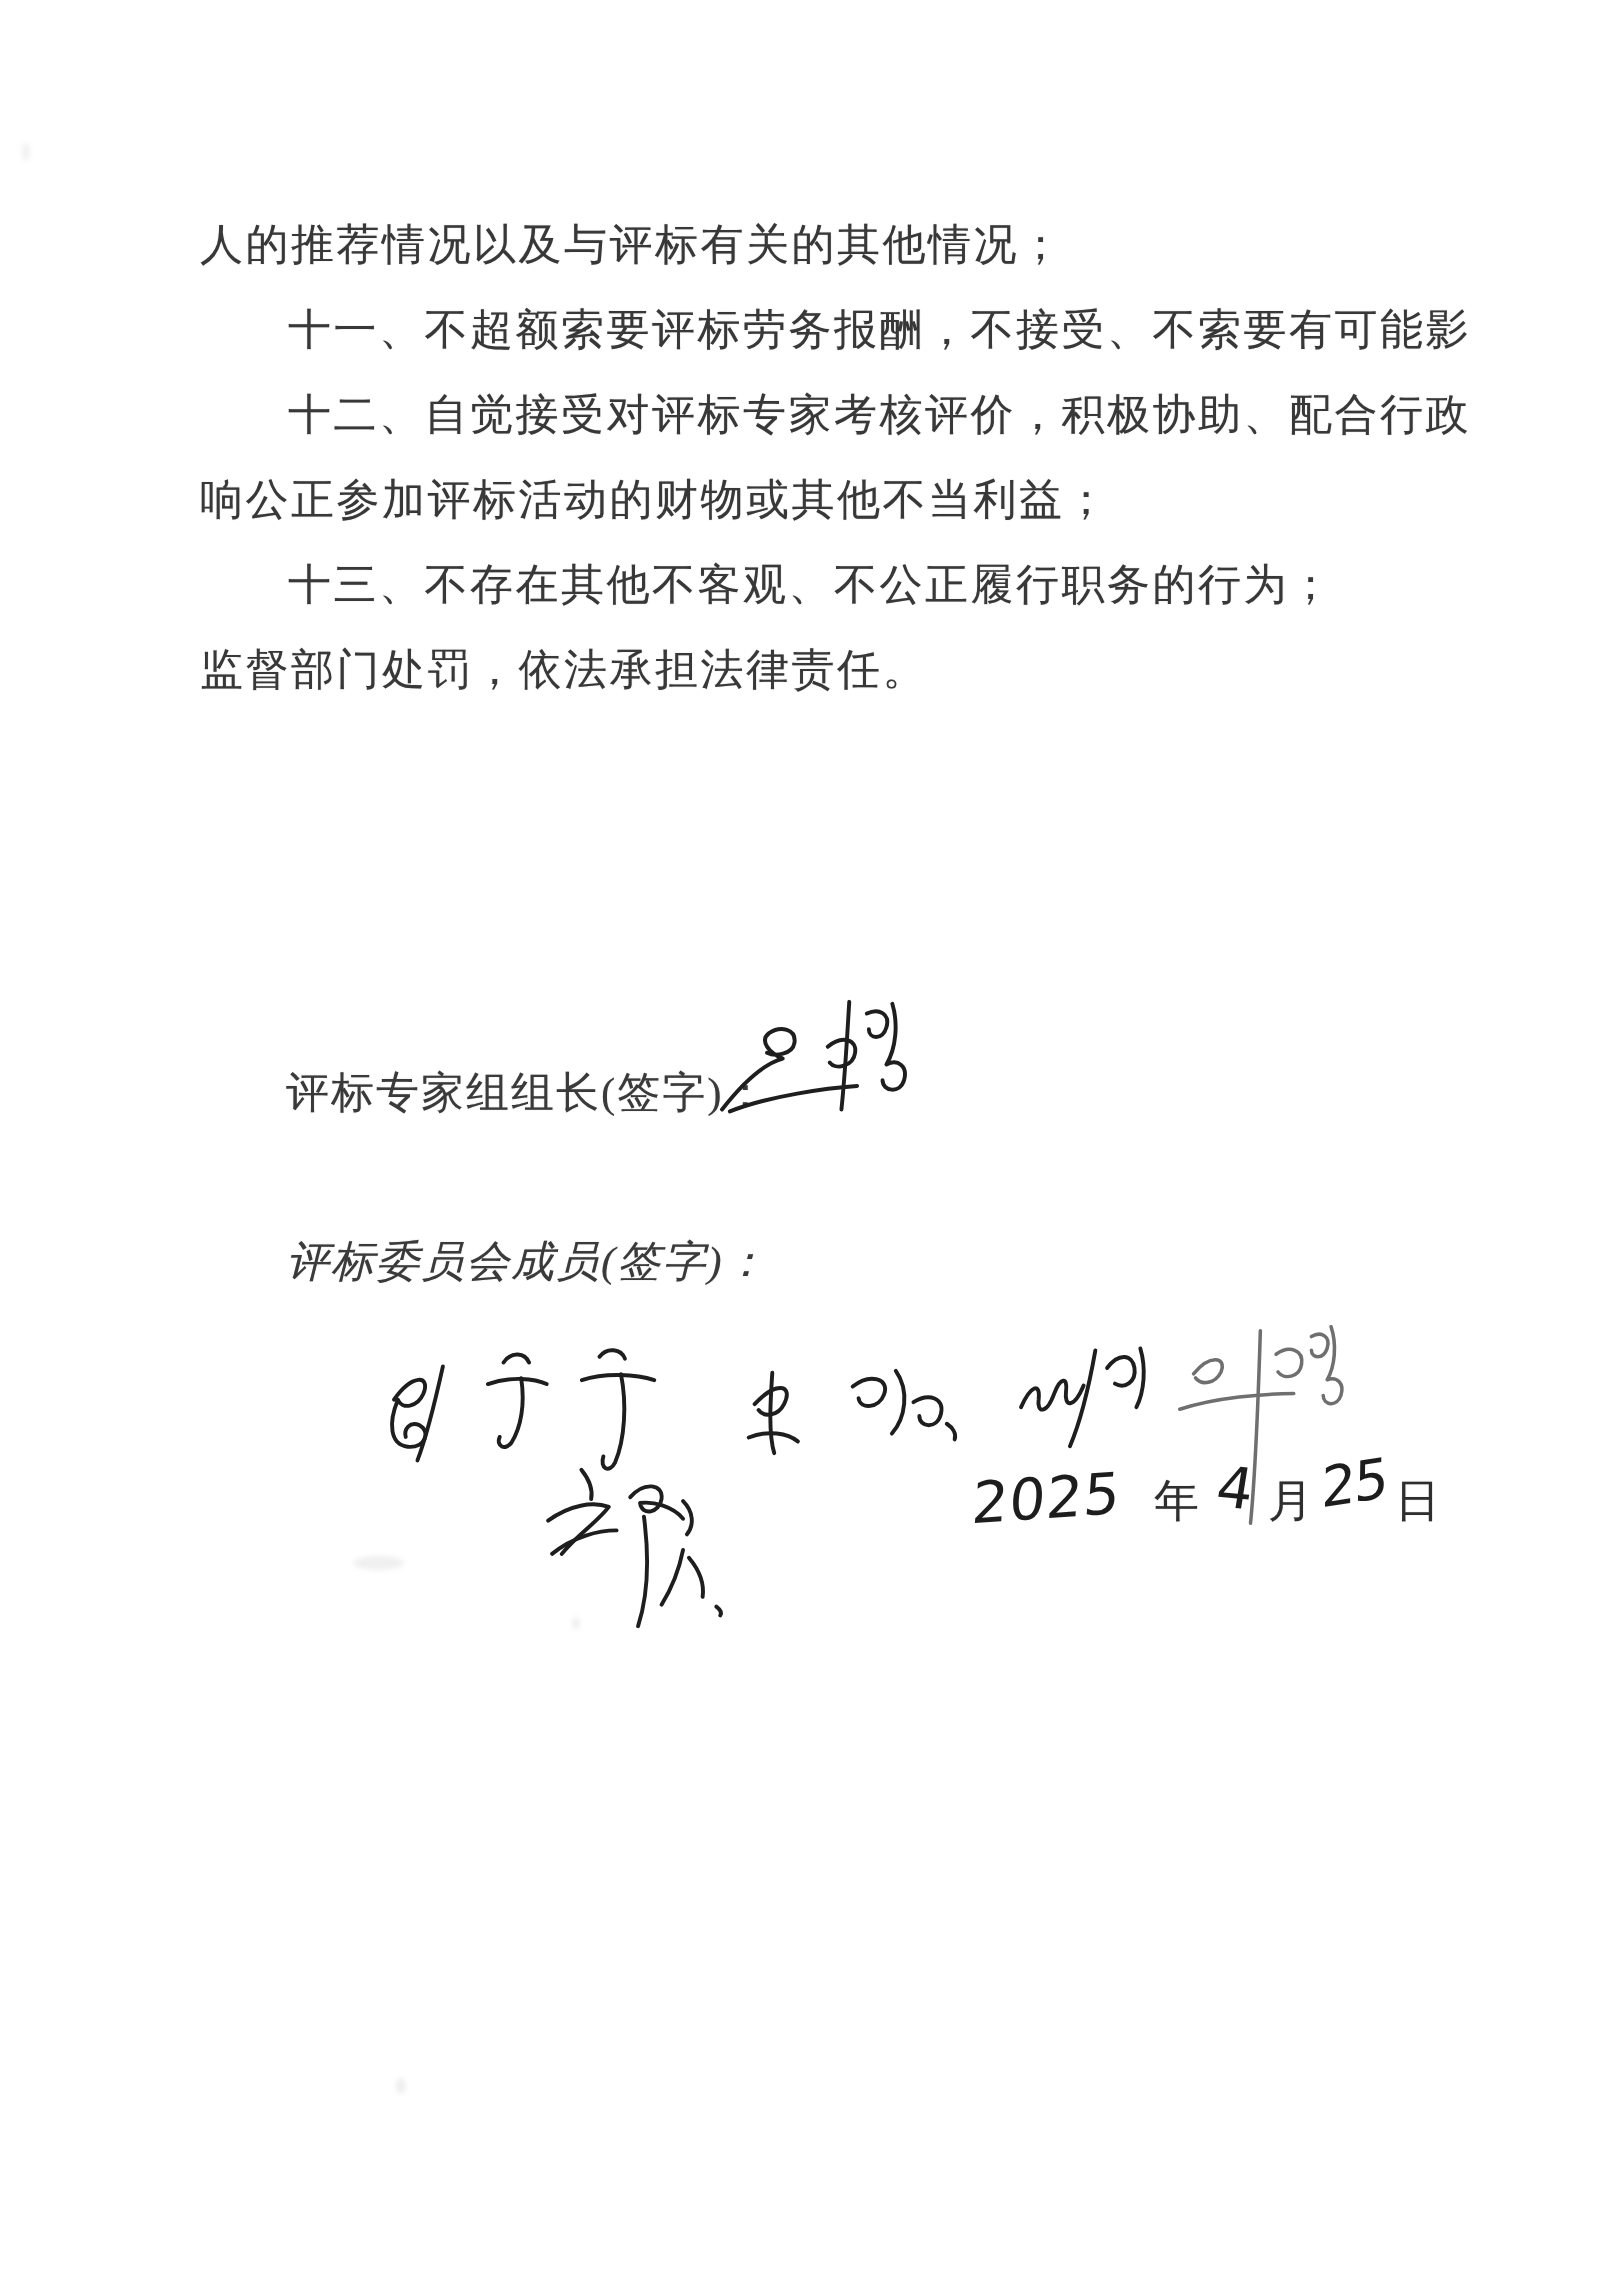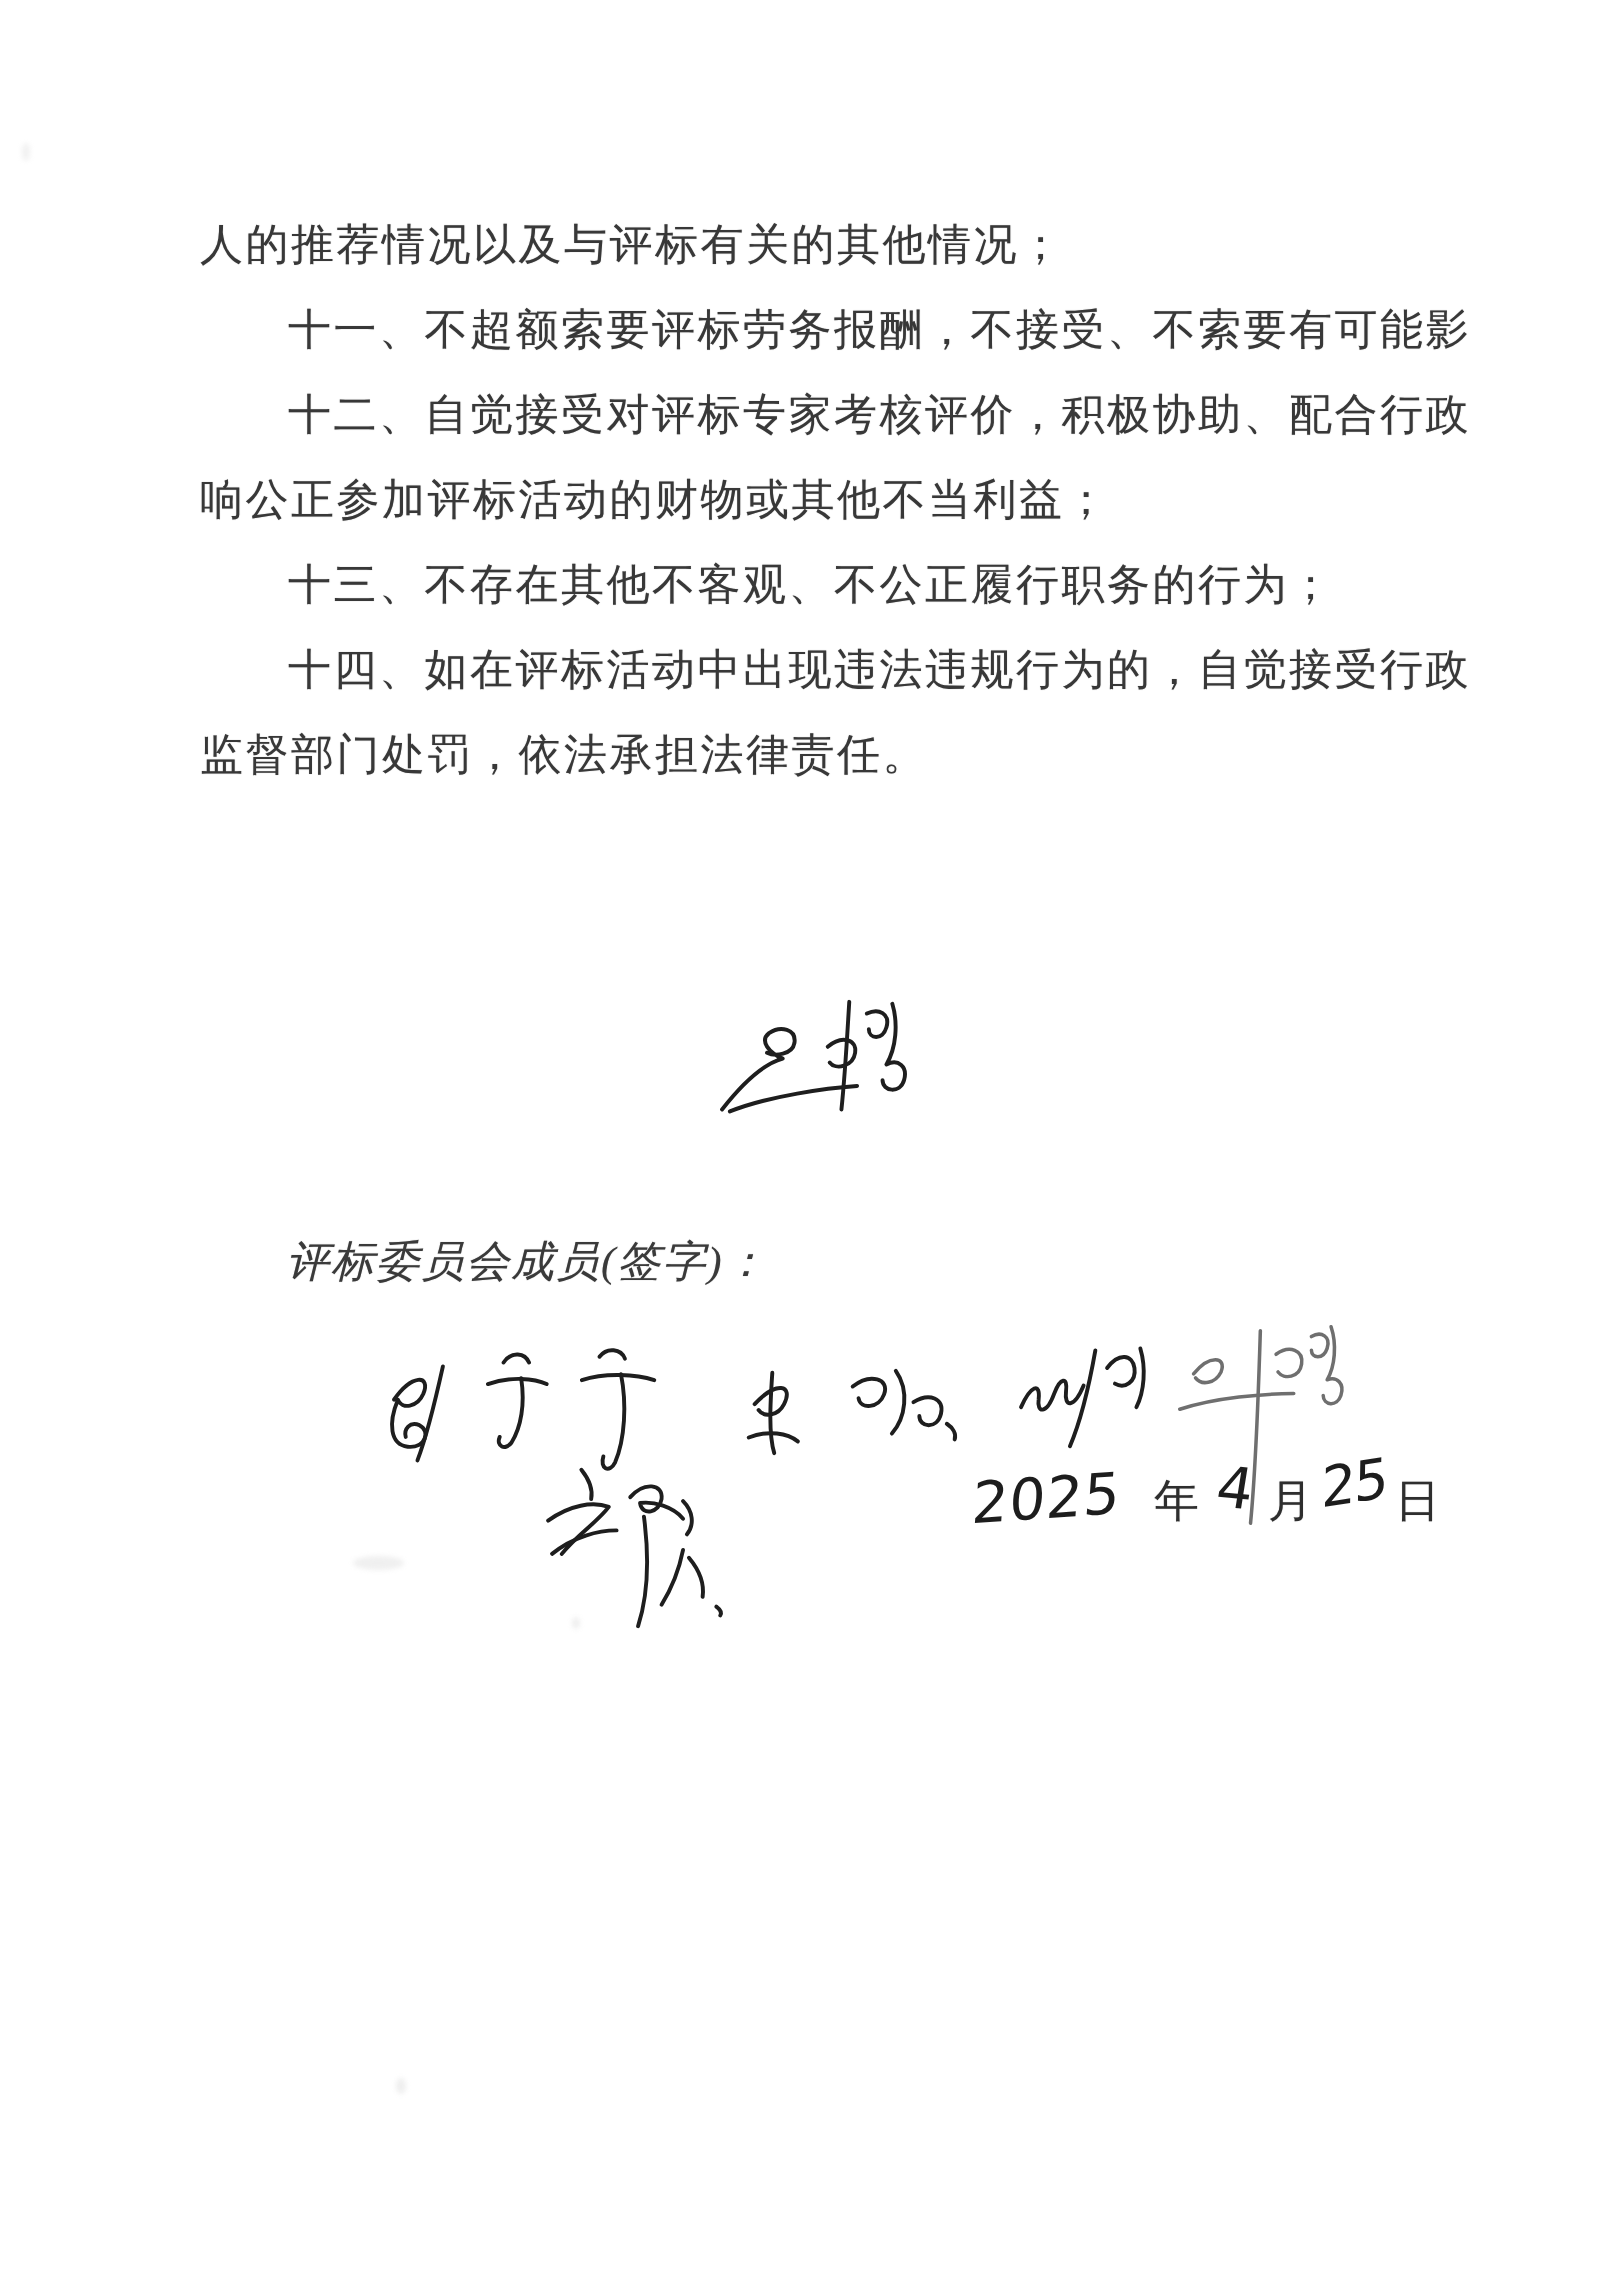--- a/index.html
+++ b/index.html
@@ -77,24 +77,24 @@
 <body>
 
 <div class="page">
 
   <div class="body-text" id="lines">
       <div class="tline">人的推荐情况以及与评标有关的其他情况；</div>
       <div class="tline indent">十一、不超额索要评标劳务报酬，不接受、不索要有可能影</div>
       <div class="tline indent">十二、自觉接受对评标专家考核评价，积极协助、配合行政</div>
       <div class="tline">响公正参加评标活动的财物或其他不当利益；</div>
       <div class="tline indent">十三、不存在其他不客观、不公正履行职务的行为；</div>
-      <div class="tline indent">十四、如在评标活动中出现违法违规行为的，自觉接受行政</div>
       <div class="tline">监督部门处罚，依法承担法律责任。</div>
     </div>
 
+  <div class="sig-label label-leader">评标专家组组长(签字)：</div>
 
   <div class="sig sig-leader-box" title="王健智">
     <svg width="211" height="137" viewBox="0 0 215 140">
       <path d="M12,118 C30,95 52,72 74,66 C60,60 50,48 60,40 C72,32 88,36 86,50 C84,62 66,64 58,60"></path>
       <path d="M20,120 C60,104 120,96 150,94"></path>
       <path d="M142,8 C140,40 138,80 134,118"></path>
       <path d="M120,54 C134,42 150,46 148,60 C146,74 128,78 122,70"></path>
       <path d="M160,20 C172,14 184,20 180,34 C176,48 162,46 162,36"></path>
       <path d="M186,10 C192,30 190,55 180,72 C192,66 202,74 198,88 C194,102 176,100 176,88"></path>
     </svg>

